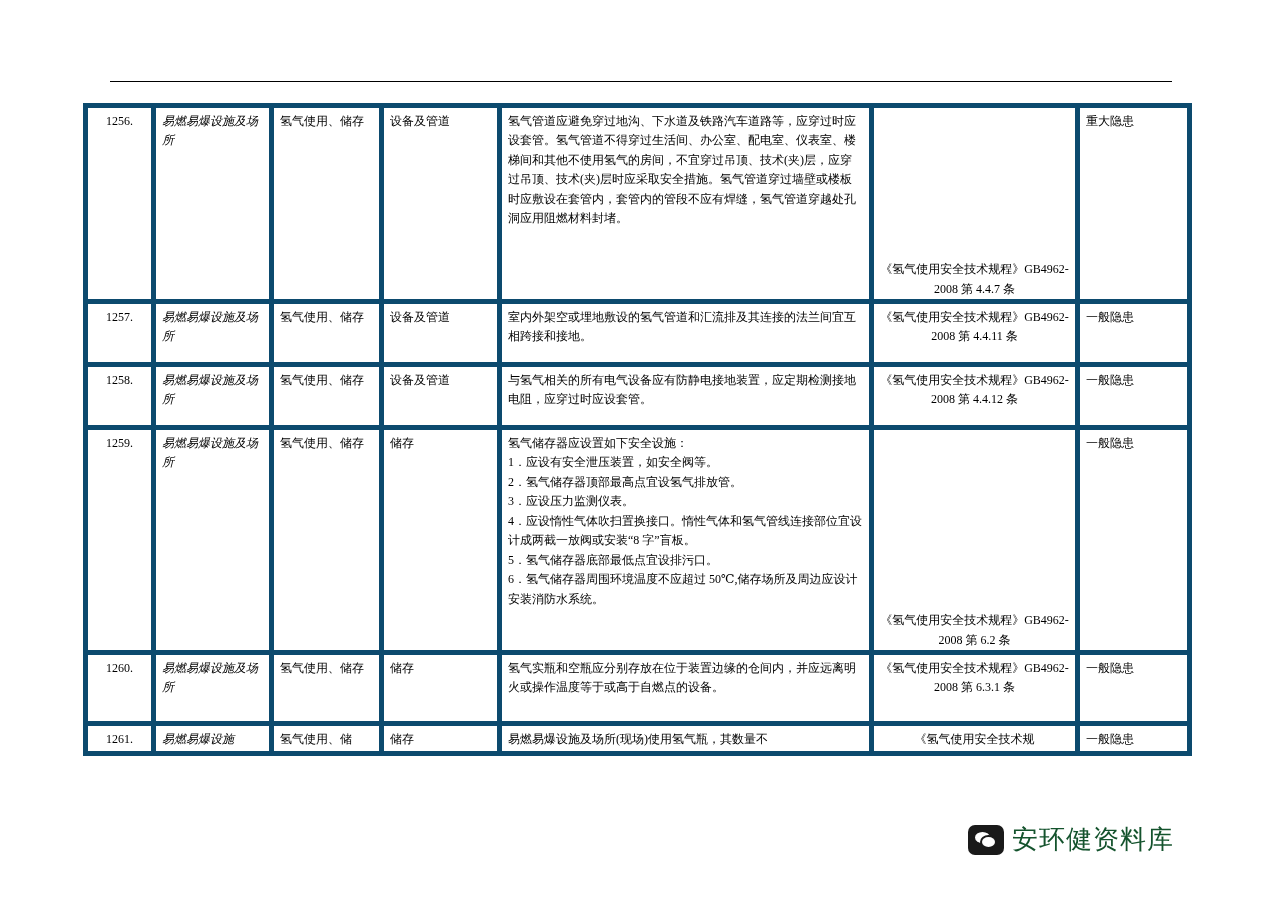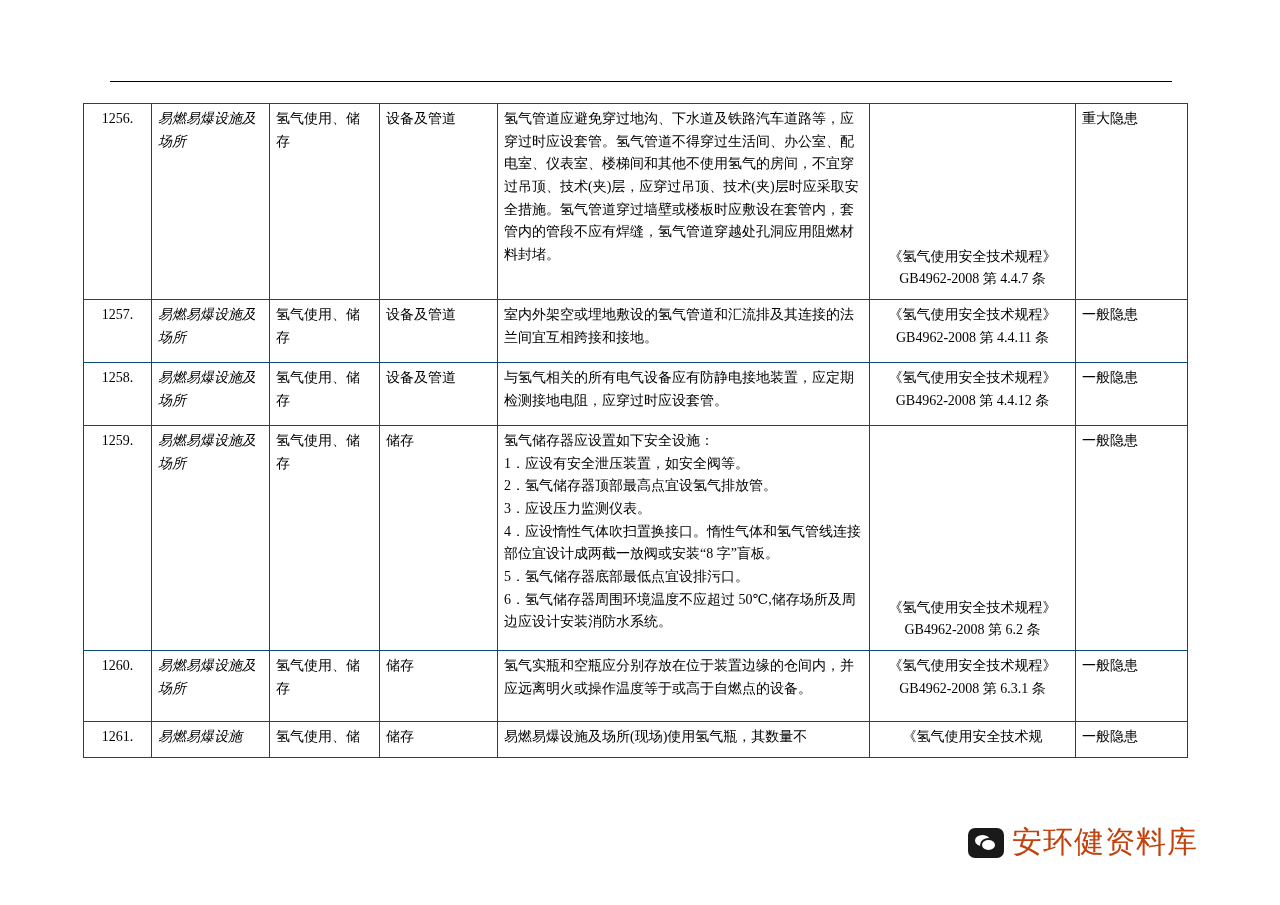--- a/index.html
+++ b/index.html
@@ -32,24 +32,24 @@
   }
   table.doc-table {
     position: absolute;
     left: 83px;
     top: 103px;
     width: 1104px;
     border-collapse: collapse;
     table-layout: fixed;
   }
   table.doc-table td {
-    border: 1px solid #0c4a6e;
+    border: 5px solid #0c4a6e;
     vertical-align: top;
-    padding: 4px 6px 8px 6px;
-    font-size: 14px;
+    padding: 4px 6px 0 6px;
+    font-size: 12px;
     line-height: 1.62;
   }
   col.c-no    { width: 68px; }
   col.c-cat   { width: 118px; }
   col.c-sub   { width: 110px; }
   col.c-type  { width: 118px; }
   col.c-desc  { width: 372px; }
   col.c-ref   { width: 206px; }
   col.c-level { width: 112px; }
 
@@ -111,22 +111,22 @@
     left: 14px;
     top: 12px;
     width: 13px;
     height: 10px;
     border-radius: 50%;
     background: #ffffff;
     box-shadow: 0 0 0 2px #1a1a1a;
   }
   .brand-text {
     font-family: "Liberation Sans", sans-serif;
-    font-size: 30px;
-    color: #c2410c;
+    font-size: 26px;
+    color: #14532d;
     letter-spacing: 1px;
   }
 </style>
 </head>
 <body>
 
 <div class="page">
 
   <div class="top-rule"></div>
 

